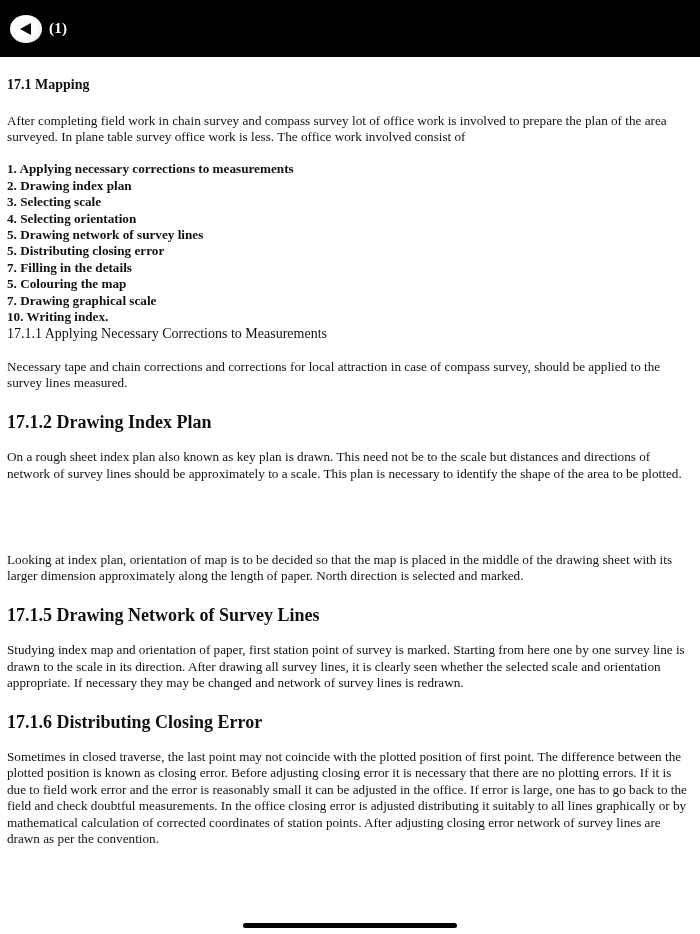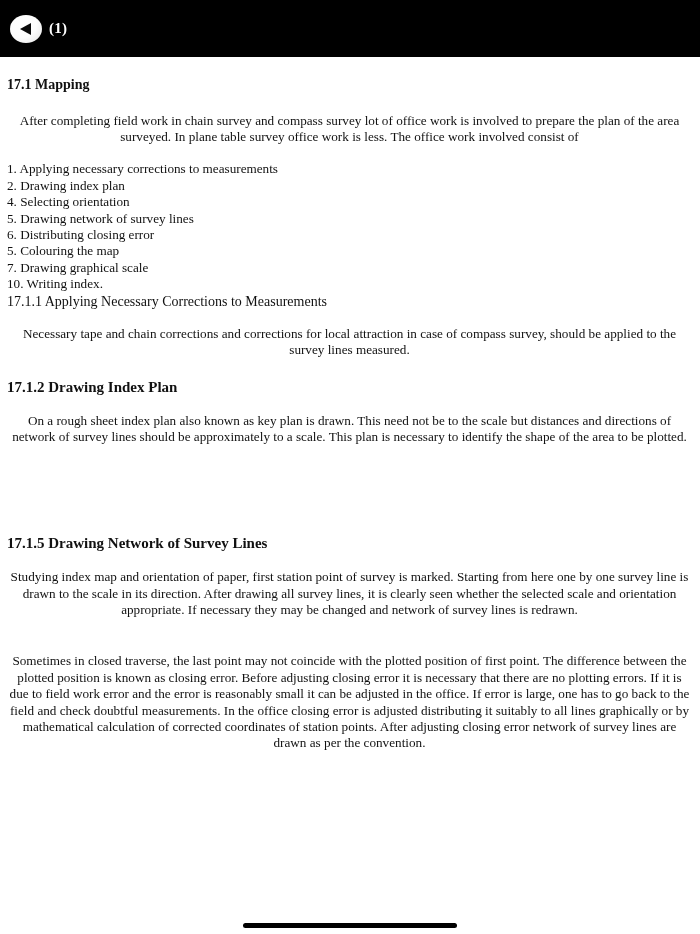--- a/index.html
+++ b/index.html
@@ -71,48 +71,49 @@
     overflow: hidden;
   }
 
   .h-major {
     font-size: 14px;
     font-weight: bold;
     margin: 7px 0 0 0;
     line-height: 1.25;
   }
   .h-sub {
-    font-size: 15px;
+    font-size: 18px;
     font-weight: bold;
     margin: 0;
     line-height: 1.25;
   }
   .h-plain {
     font-size: 14px;
     font-weight: normal;
     margin: 0;
     line-height: 1.25;
   }
   p.body-text {
     font-size: 13.2px;
     font-weight: normal;
     margin: 0;
     line-height: 16.4px;
-    text-align: center;
+    text-align: left;
   }
   ol.step-list {
     list-style: none;
     margin: 0;
     padding: 0;
   }
   ol.step-list li {
     font-size: 13.2px;
     line-height: 16.4px;
     margin: 0;
     padding: 0;
+    font-weight: bold;
   }
   .gap-lg { height: 19px; }
   .gap-md { height: 16px; }
 
   
   #home-indicator {
     position: absolute;
     left: 243px;
     top: 923px;
     width: 214px;
@@ -137,23 +138,25 @@
 
   <div class="gap-lg"></div>
 
   <p class="body-text">After completing field work in chain survey and compass survey lot of office work is involved to prepare the plan of the area surveyed. In plane table survey office work is less. The office work involved consist of</p>
 
   <div class="gap-md"></div>
 
   <ol class="step-list">
     <li>1. Applying necessary corrections to measurements</li>
     <li>2. Drawing index plan</li>
+    <li>3. Selecting scale</li>
     <li>4. Selecting orientation</li>
     <li>5. Drawing network of survey lines</li>
-    <li>6. Distributing closing error</li>
+    <li>5. Distributing closing error</li>
+    <li>7. Filling in the details</li>
     <li>5. Colouring the map</li>
     <li>7. Drawing graphical scale</li>
     <li>10. Writing index.</li>
   </ol>
 
   <h2 class="h-plain">17.1.1 Applying Necessary Corrections to Measurements</h2>
   <div class="gap-md"></div>
   <p class="body-text">Necessary tape and chain corrections and corrections for local attraction in case of compass survey, should be applied to the survey lines measured.</p>
 
   <div class="gap-lg"></div>
@@ -162,27 +165,29 @@
   <div class="gap-md"></div>
   <p class="body-text">On a rough sheet index plan also known as key plan is drawn. This need not be to the scale but distances and directions of network of survey lines should be approximately to a scale. This plan is necessary to identify the shape of the area to be plotted.</p>
 
   <div class="gap-lg"></div>
 
   <div class="gap-md"></div>
 
   <div class="gap-lg"></div>
 
   <div class="gap-md"></div>
+  <p class="body-text">Looking at index plan, orientation of map is to be decided so that the map is placed in the middle of the drawing sheet with its larger dimension approximately along the length of paper. North direction is selected and marked.</p>
 
   <div class="gap-lg"></div>
 
   <h2 class="h-sub">17.1.5 Drawing Network of Survey Lines</h2>
   <div class="gap-md"></div>
   <p class="body-text">Studying index map and orientation of paper, first station point of survey is marked. Starting from here one by one survey line is drawn to the scale in its direction. After drawing all survey lines, it is clearly seen whether the selected scale and orientation appropriate. If necessary they may be changed and network of survey lines is redrawn.</p>
 
   <div class="gap-lg"></div>
 
+  <h2 class="h-sub">17.1.6 Distributing Closing Error</h2>
   <div class="gap-md"></div>
   <p class="body-text">Sometimes in closed traverse, the last point may not coincide with the plotted position of first point. The difference between the plotted position is known as closing error. Before adjusting closing error it is necessary that there are no plotting errors. If it is due to field work error and the error is reasonably small it can be adjusted in the office. If error is large, one has to go back to the field and check doubtful measurements. In the office closing error is adjusted distributing it suitably to all lines graphically or by mathematical calculation of corrected coordinates of station points. After adjusting closing error network of survey lines are drawn as per the convention.</p>
 
 </div>
 
 <div id="home-indicator"></div>
 
 </body></html>

